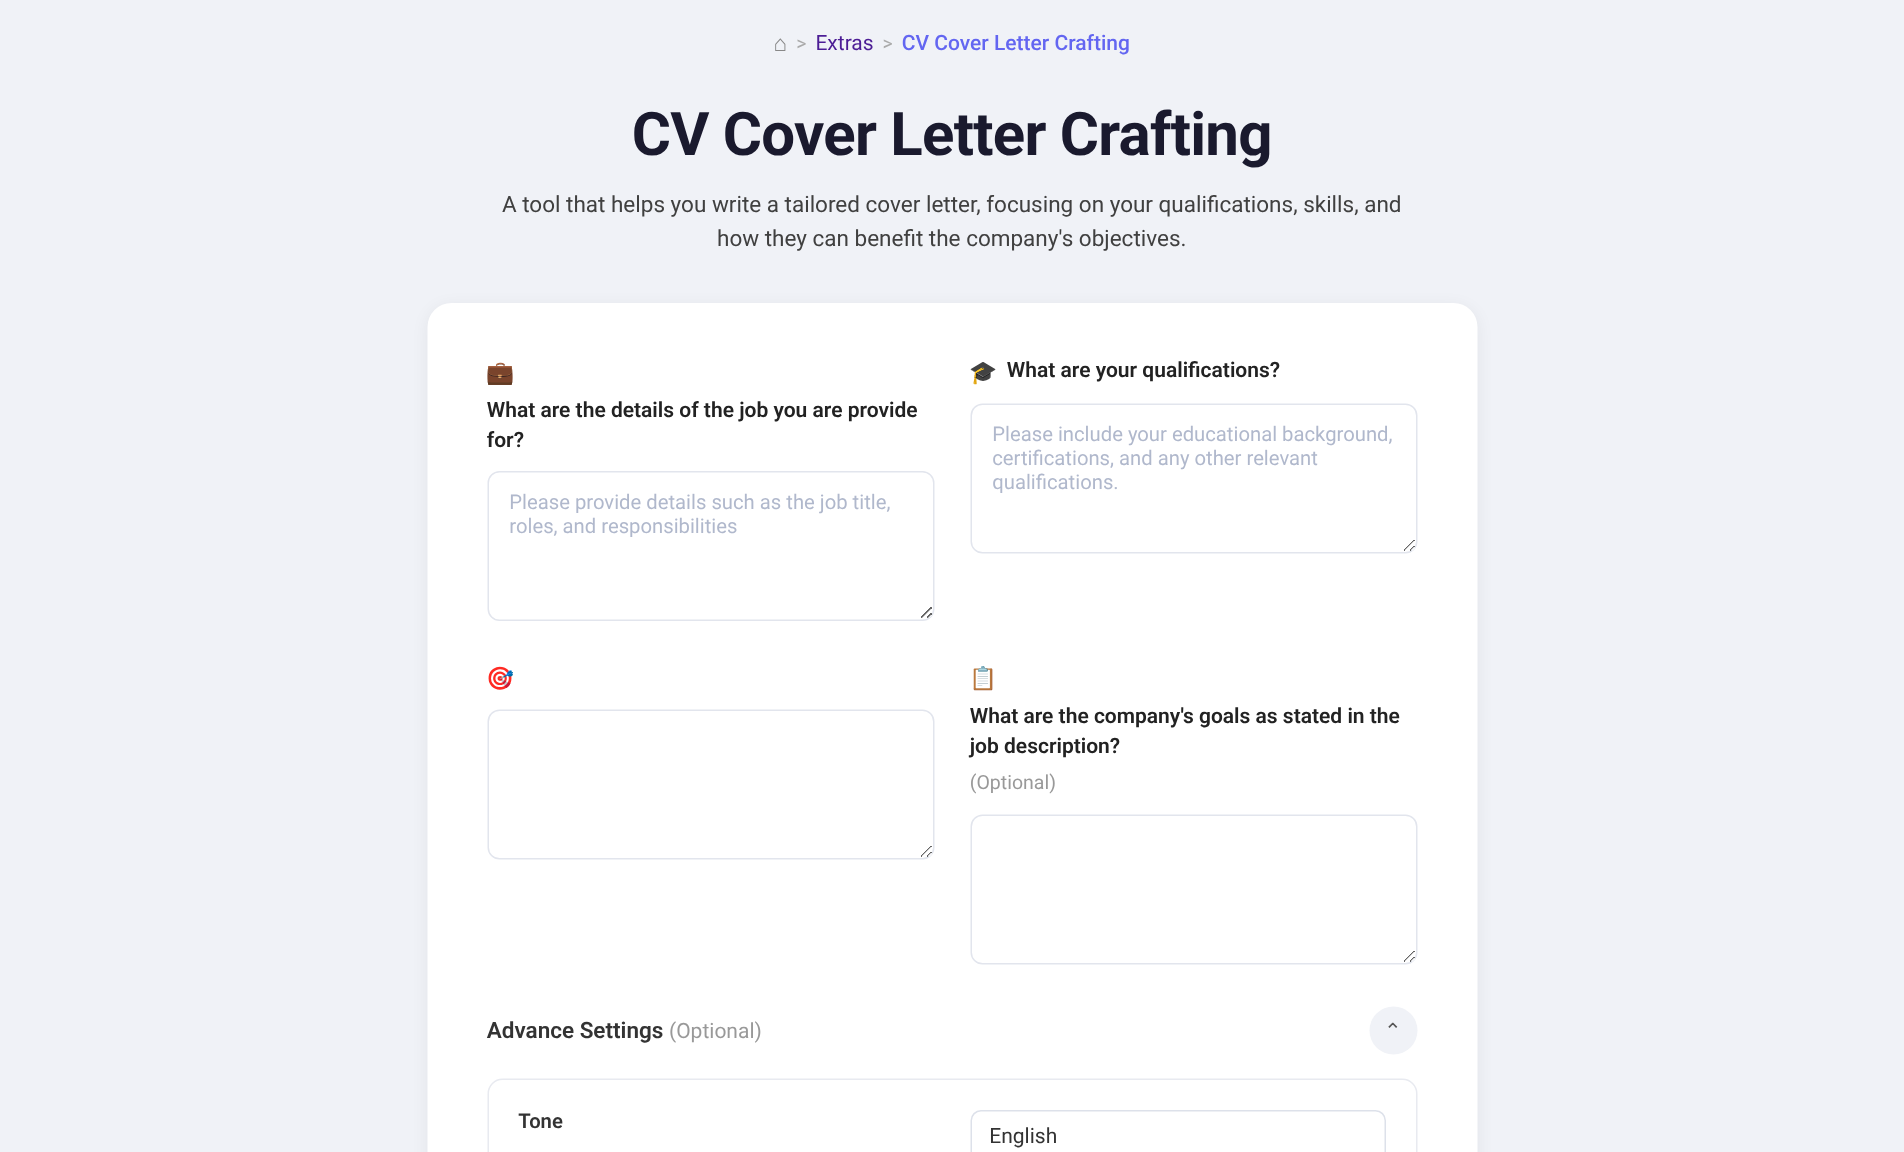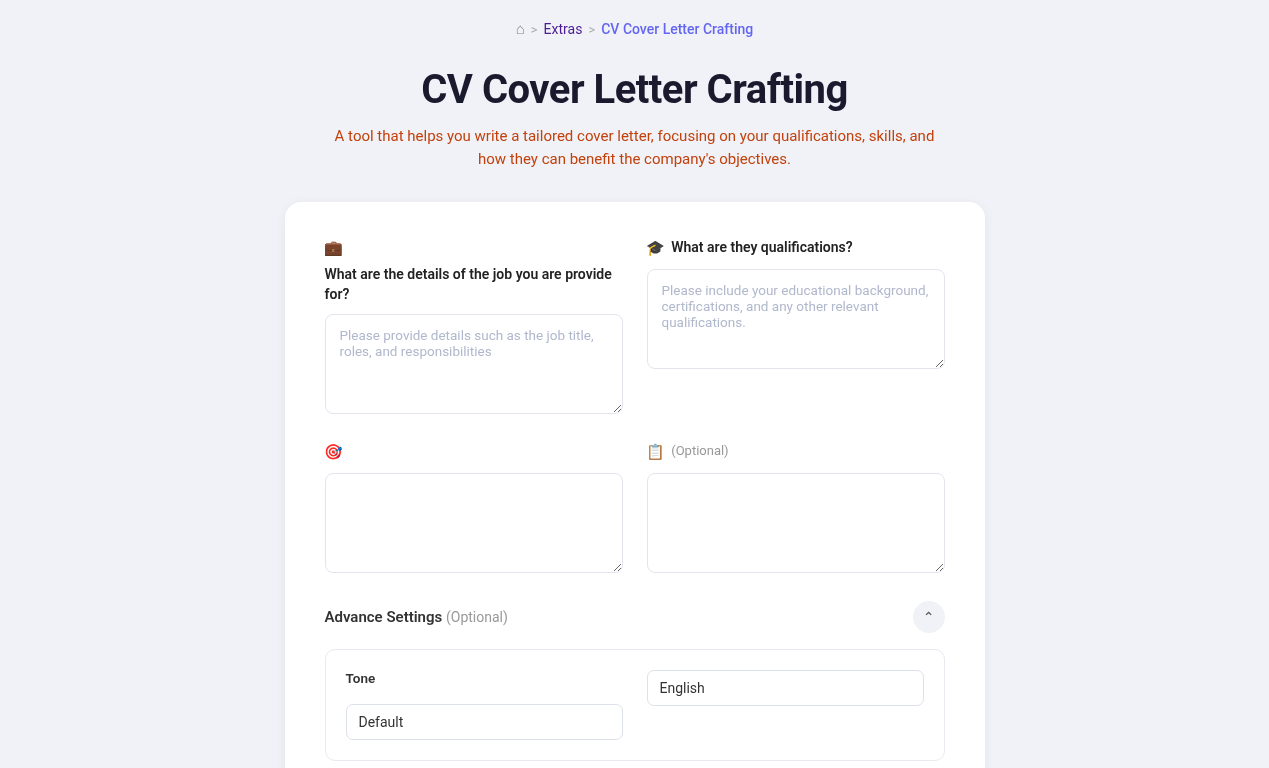--- a/index.html
+++ b/index.html
@@ -60,21 +60,21 @@
     .page-title {
       font-size: 40px;
       font-weight: 700;
       color: #1a1a2e;
       margin-bottom: 12px;
       letter-spacing: -0.5px;
     }
 
     .page-subtitle {
       font-size: 15px;
-      color: #c2410c;
+      color: #404040;
       max-width: 600px;
       margin: 0 auto;
       line-height: 1.5;
     }
 
     
     .main-card {
       background: #fff;
       border-radius: 16px;
       padding: 36px 40px 32px;
@@ -242,35 +242,36 @@
         <label class="form-label">
           <span class="label-emoji">💼</span>
           <span>What are the details of the job you are provide for?</span>
         </label>
         <textarea class="tall" placeholder="Please provide details such as the job title, roles, and responsibilities" style=""></textarea>
       </div>
 
       <div class="form-group">
         <label class="form-label">
           <span class="label-emoji">🎓</span>
-          <span>What are they qualifications?</span>
+          <span>What are your qualifications?</span>
         </label>
         <textarea class="tall" placeholder="Please include your educational background, certifications, and any other relevant qualifications." style=""></textarea>
       </div>
 
       <div class="form-group">
         <label class="form-label">
           <span class="label-emoji">🎯</span>
         </label>
         <textarea class="tall" style=""></textarea>
       </div>
 
       <div class="form-group">
         <label class="form-label">
           <span class="label-emoji">📋</span>
+          <span>What are the company's goals as stated in the job description?</span>
           <span class="label-optional">(Optional)</span>
         </label>
         <textarea class="tall" style=""></textarea>
       </div>
 
     </div>
 
     <div class="advance-settings-header">
       <span class="advance-settings-label">
         <span>Advance Settings</span>

